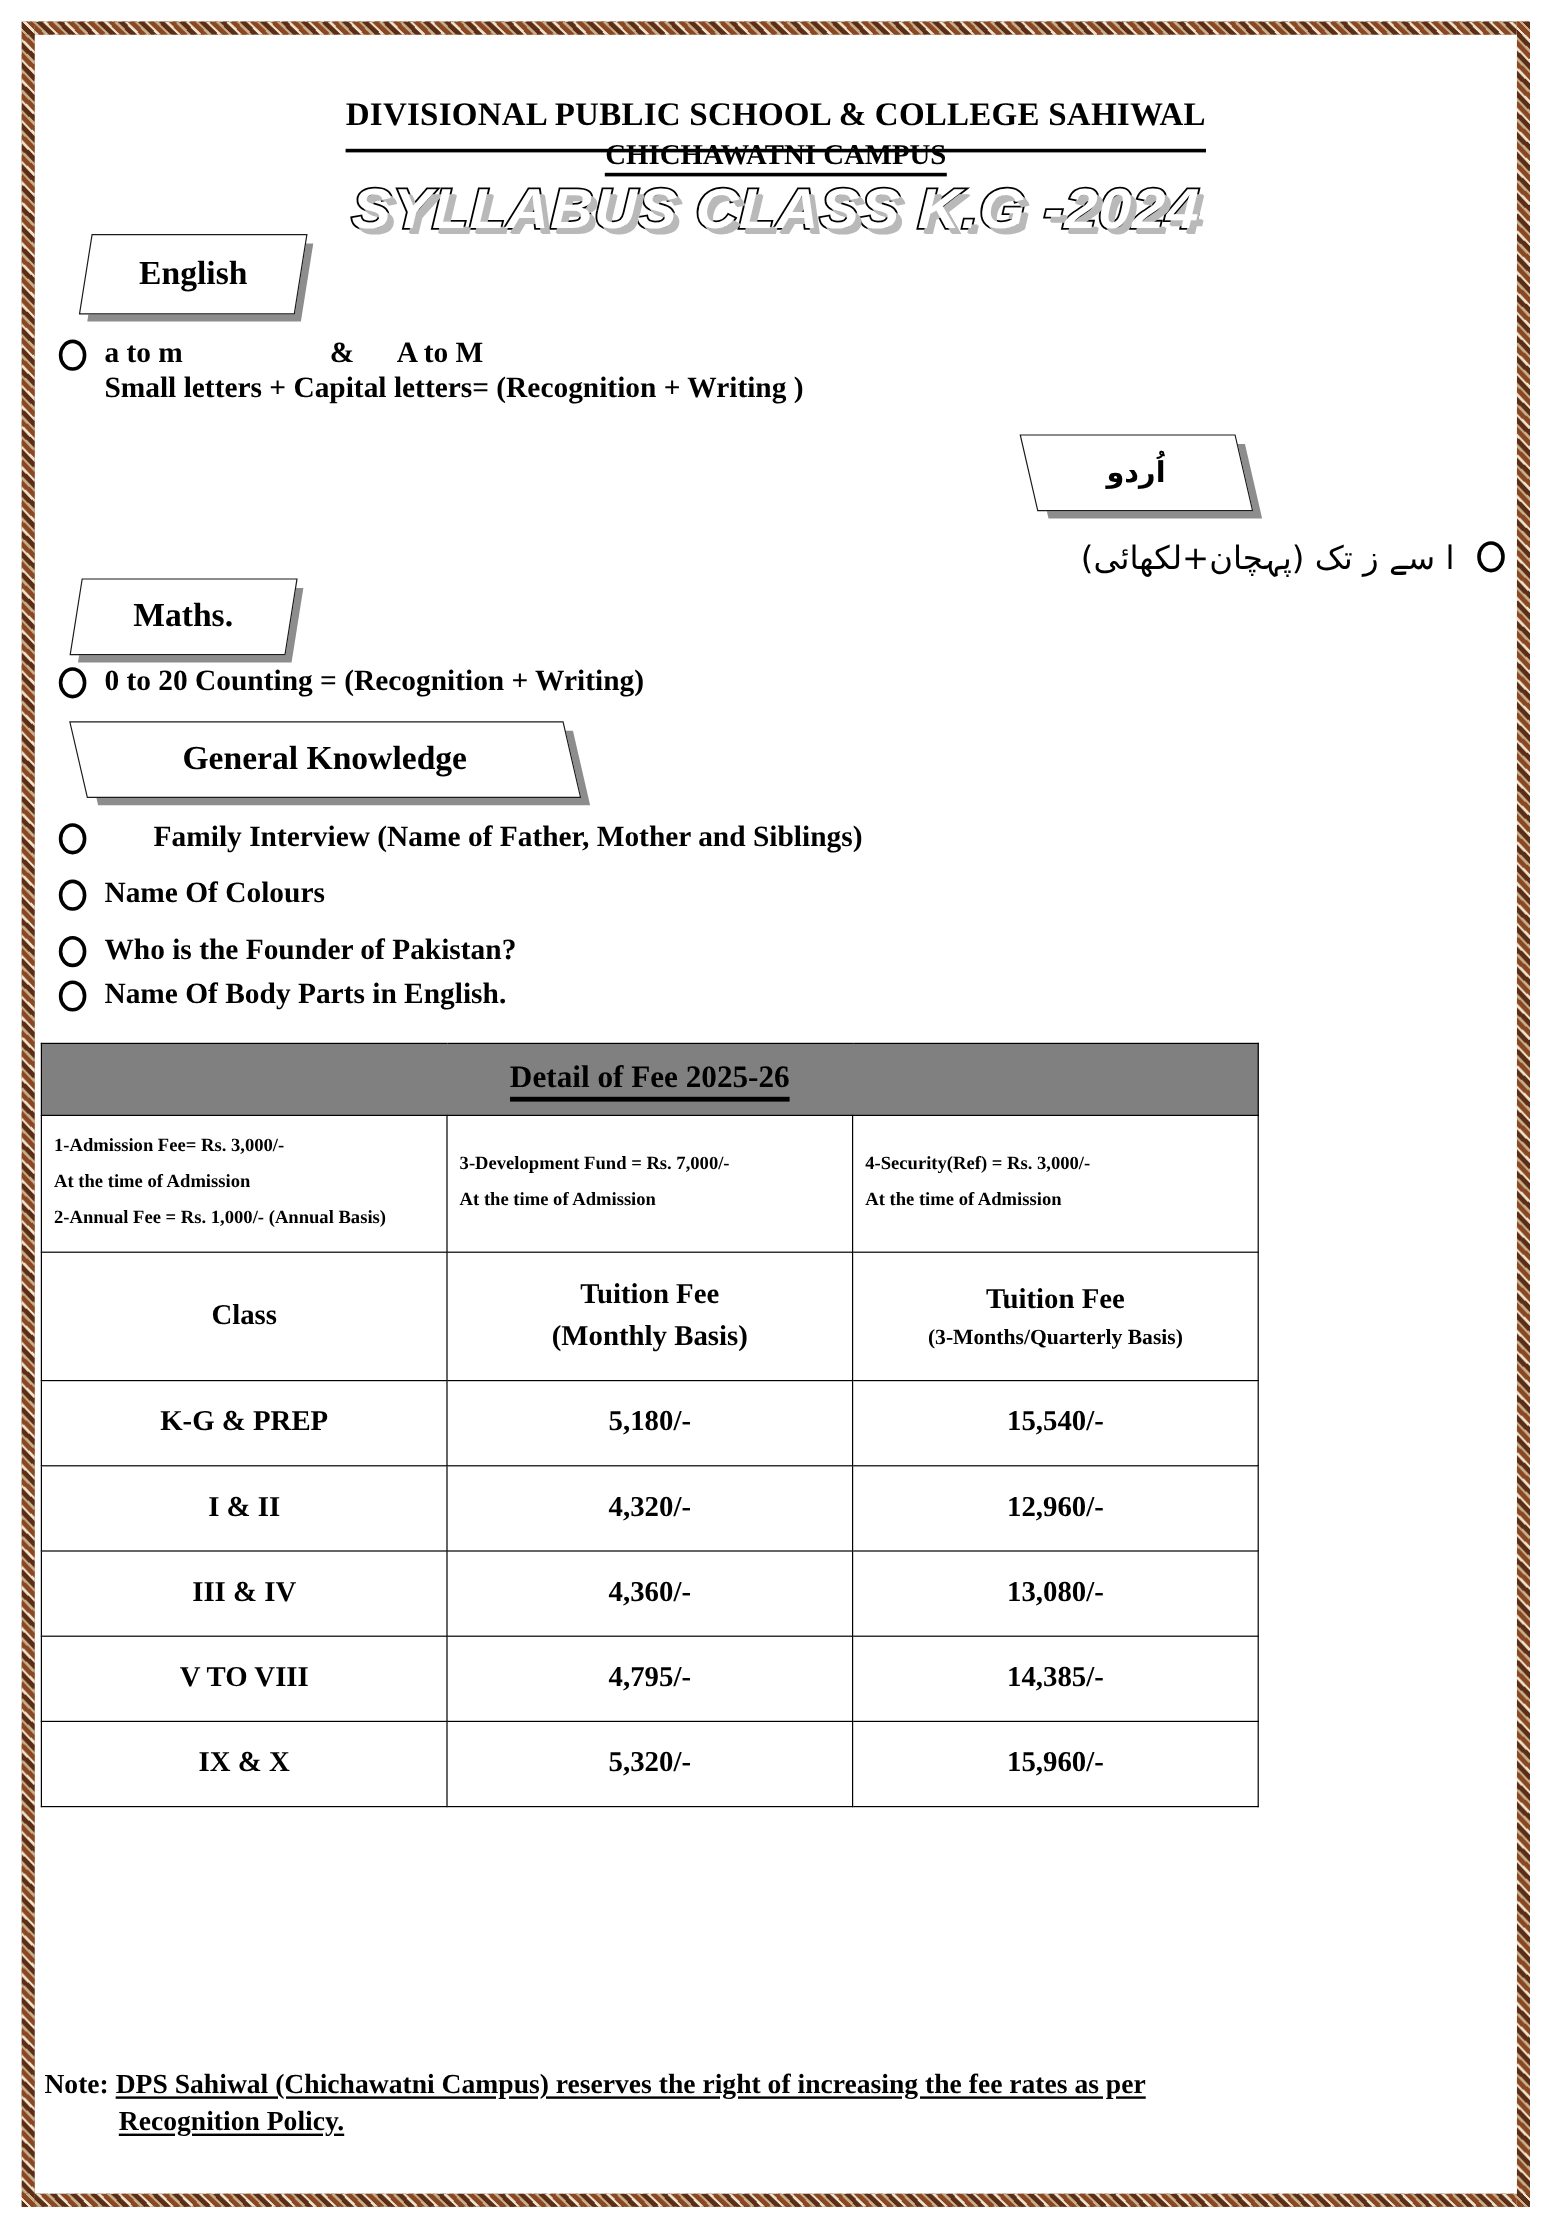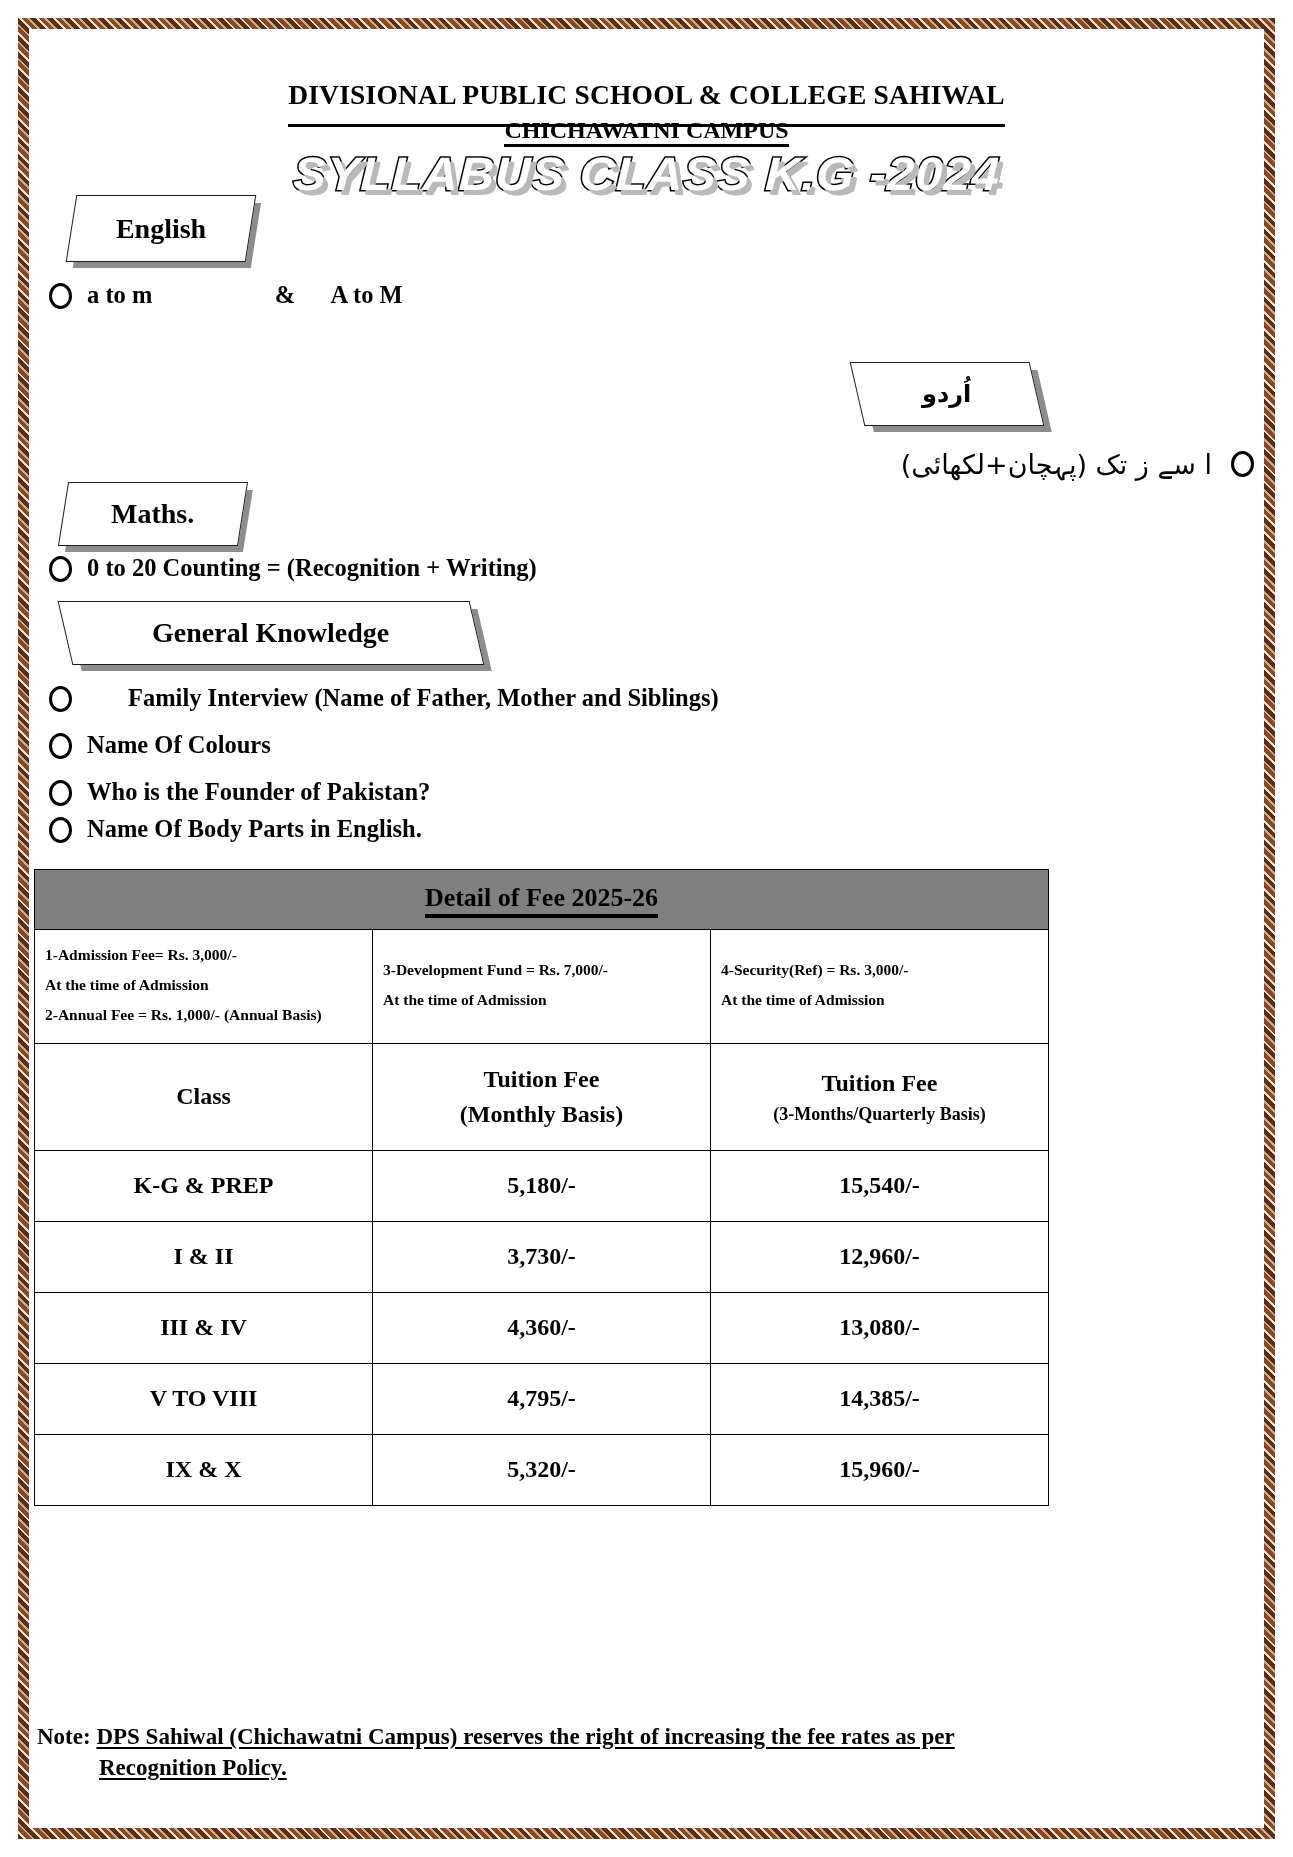--- a/index.html
+++ b/index.html
@@ -169,20 +169,21 @@
   </div>
 
   <div class="banner left-lean" id="banner-english">
     <span>English</span>
   </div>
 
   <div class="bullet-row" id="row-eng">
     <div class="bullet-mark"><span class="ring"></span></div>
     <div>
       <div class="bullet-text">a to m                    &amp;      A to M</div>
+      <div class="bullet-text l2">Small letters + Capital letters= (Recognition + Writing )</div>
     </div>
   </div>
 
   <div class="banner right-lean" id="banner-urdu">
     <span>اُردو</span>
   </div>
 
   <div id="row-urdu">
     <div class="bullet-mark"><span class="ring"></span></div>
     <div class="u-text">ا سے ز تک (پہچان+لکھائی)</div>
@@ -254,21 +255,21 @@
         </td>
       </tr>
 
       <tr class="fee-row">
         <td>K-G  &amp; PREP</td>
         <td>5,180/-</td>
         <td>15,540/-</td>
       </tr>
       <tr class="fee-row">
         <td>I  &amp; II</td>
-        <td>3,730/-</td>
+        <td>4,320/-</td>
         <td>12,960/-</td>
       </tr>
       <tr class="fee-row">
         <td>III &amp; IV</td>
         <td>4,360/-</td>
         <td>13,080/-</td>
       </tr>
       <tr class="fee-row">
         <td>V TO VIII</td>
         <td>4,795/-</td>

